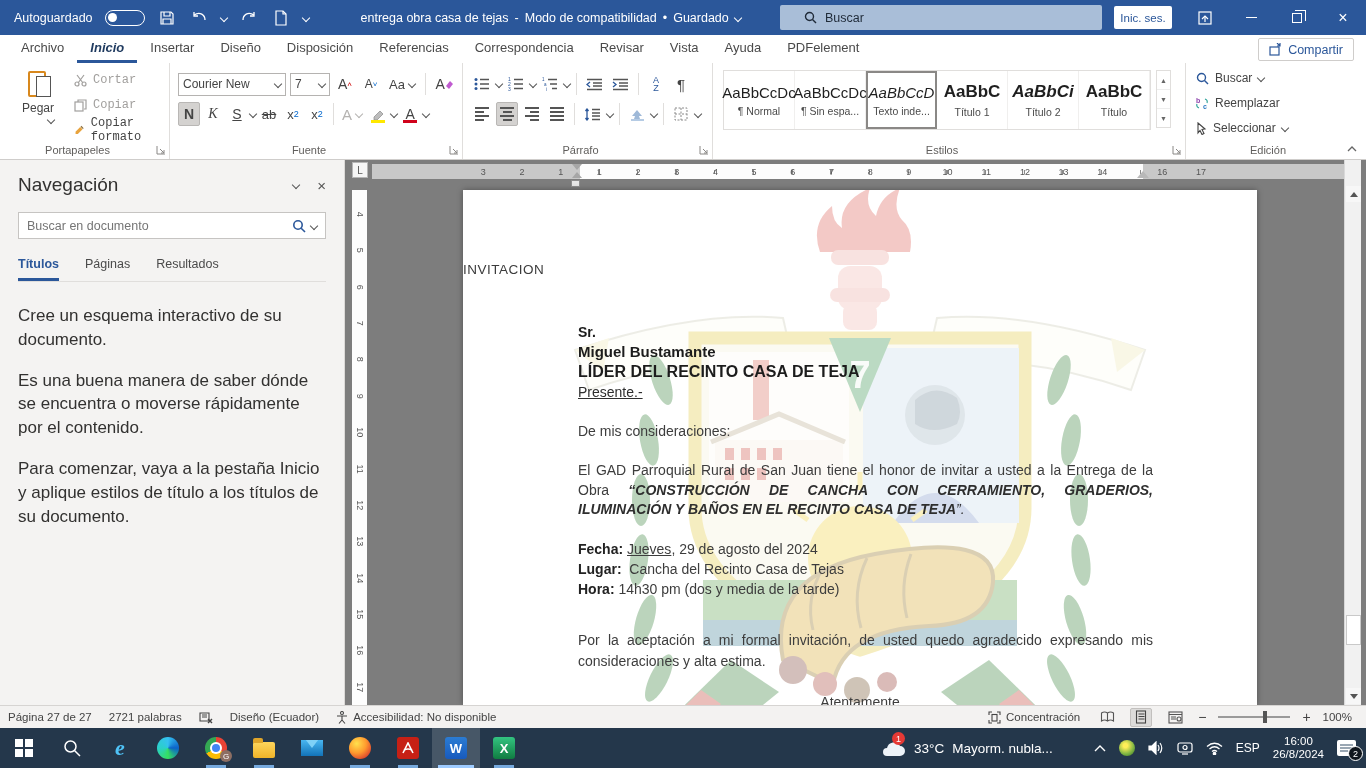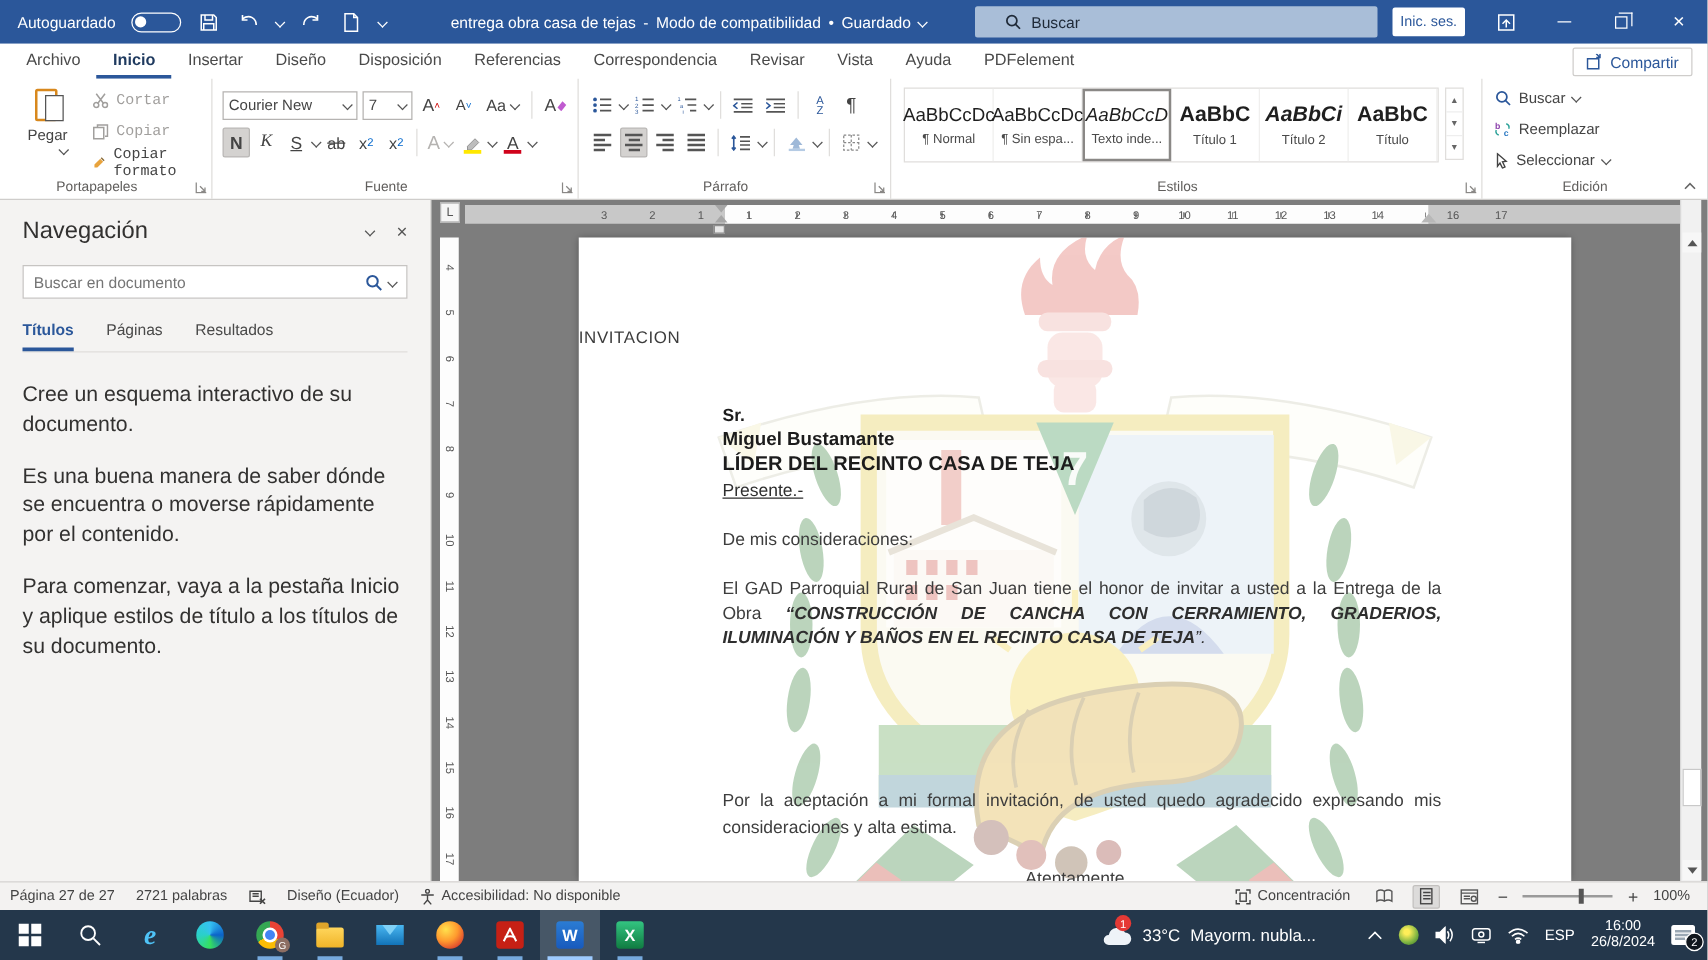--- a/index.html
+++ b/index.html
@@ -21,21 +21,21 @@
   .win-ctrls{position:absolute;right:0;top:0;height:35px;display:flex;}
   .wc{width:46px;height:35px;display:flex;align-items:center;justify-content:center;color:#fff;}
   .wc-min{width:11px;height:1.5px;background:#fff;}
   .wc-restore{width:10px;height:10px;border:1.3px solid #fff;position:relative;}
   .wc-restore:before{content:"";position:absolute;left:2px;top:-4px;width:10px;height:10px;border:1.3px solid #fff;border-left:none;border-bottom:none;}
   .wc-close{font-size:16px;font-weight:400;}
 
   
   .tabsrow{position:absolute;left:0;top:35px;width:1366px;height:28px;background:#fff;display:flex;align-items:stretch;padding-left:8px;}
   .rtab{padding:0 13px;display:flex;align-items:center;font-size:13px;color:#4a4a4a;border-bottom:3px solid transparent;}
-  .rtab.active{color:#1f3a5f;border-bottom-color:var(--accent);font-weight:700;}
+  .rtab.active{color:#1f3a5f;border-bottom-color:var(--accent);font-weight:700;font-style:italic;}
   .share-btn{position:absolute;right:12px;top:38px;height:23px;border:1px solid #cfcdcb;border-radius:2px;display:flex;align-items:center;gap:6px;padding:0 10px;color:var(--accent);font-size:12.5px;background:#fff;}
 
   
   .ribbon{position:absolute;left:0;top:63px;width:1366px;height:97px;background:#fff;border-bottom:1px solid #cfcdcb;font-size:12px;color:#444;}
   .rgroup{position:absolute;top:0;height:96px;border-right:1px solid #e0dedc;}
   .glabel{position:absolute;bottom:3px;left:0;right:14px;text-align:center;font-size:11px;color:#605e5c;}
   .launcher{position:absolute;right:3px;bottom:4px;width:10px;height:10px;color:#8a8886;}
   .g-clip{left:0;width:170px;}
   .g-font{left:170px;width:293px;}
   .g-par{left:463px;width:250px;}
@@ -746,20 +746,25 @@
 
         <div class="doc-heading">INVITACION</div>
         <div class="addr">
           <div class="a1">Sr.</div>
           <div class="a2">Miguel Bustamante</div>
           <div class="a3">LÍDER DEL RECINTO CASA DE TEJA</div>
           <div class="a4">Presente.-</div>
         </div>
         <div class="saluta">De mis consideraciones:</div>
         <div class="invitep"><span>El GAD Parroquial Rural de San Juan tiene el honor de invitar a usted a la Entrega de la Obra </span><span class="obra"><span>“</span><span>CONSTRUCCIÓN DE CANCHA CON CERRAMIENTO, GRADERIOS, ILUMINACIÓN Y BAÑOS EN EL RECINTO CASA DE TEJA</span></span><span class="obra" style="font-weight:400;">”.</span></div>
+        <div class="facts">
+          <div><b>Fecha:</b> <span style="text-decoration:underline;">Jueves</span><span>, 29 de agosto del 2024</span></div>
+          <div><b>Lugar:</b>&nbsp; <span>Cancha del Recinto Casa de Tejas</span></div>
+          <div><b>Hora:</b> <span>14h30 pm (dos y media de la tarde)</span></div>
+        </div>
         <div class="closingp">Por la aceptación a mi formal invitación, de usted quedo agradecido expresando mis consideraciones y alta estima.</div>
         <div class="signoff">Atentamente</div>
       </div>
 
       <div class="vscroll">
         <div class="vs-btn" style="top:26px;">
             <span class="tri-up"></span>
           </div>
         <div class="vs-thumb"></div>
         <div class="vs-btn" style="top:528px;">

